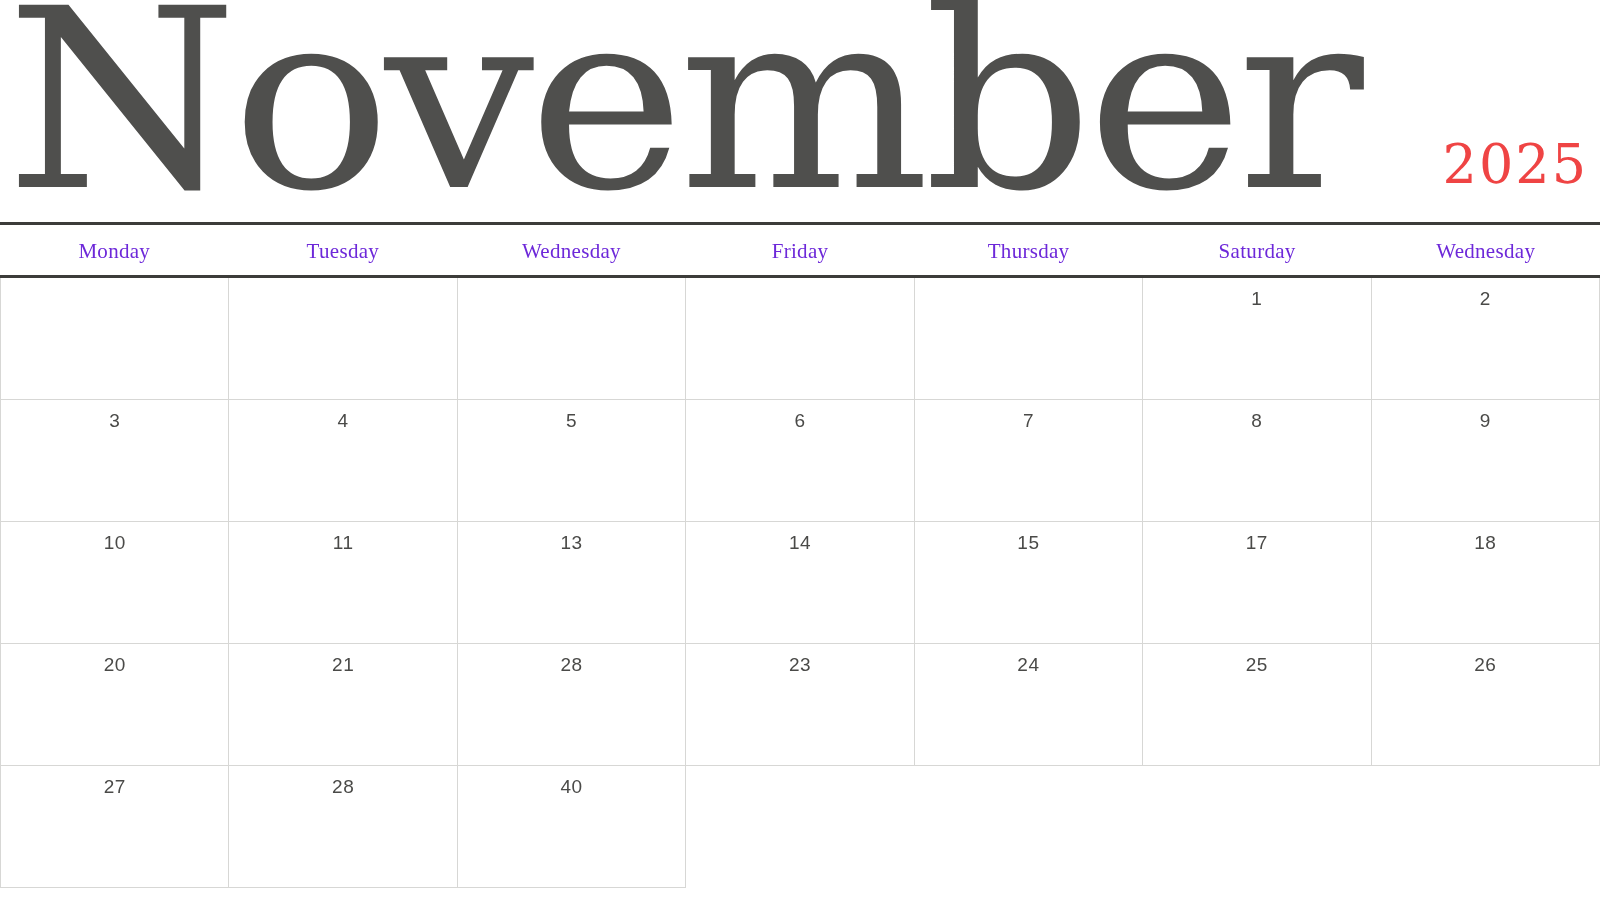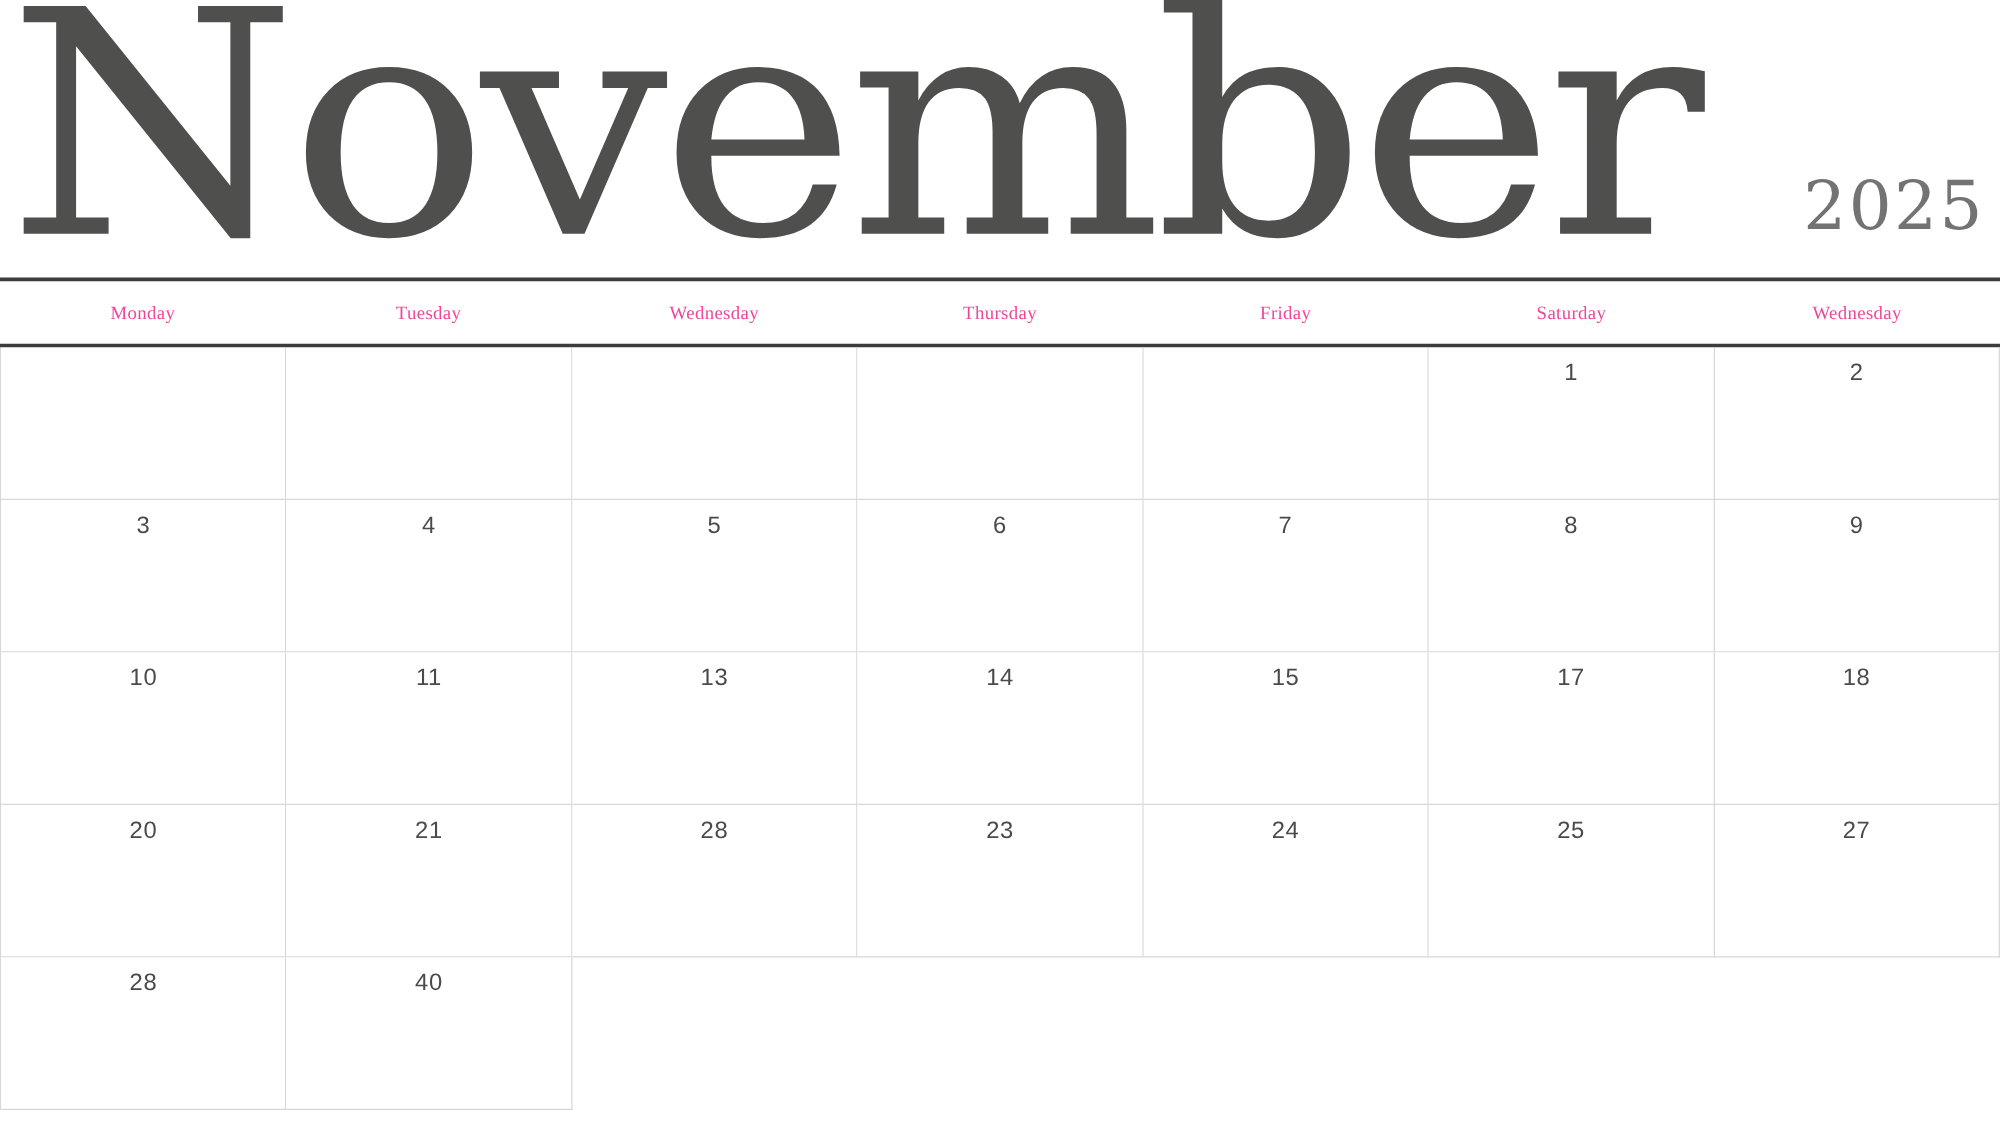--- a/index.html
+++ b/index.html
@@ -46,21 +46,21 @@
 
   .year-title {
     position: absolute;
     right: 12px;
     top: 138px;
     font-family: "DejaVu Serif", serif;
     font-weight: 400;
     font-size: 54px;
     letter-spacing: 2px;
     line-height: 1;
-    color: #737373;
+    color: #ef4444;
   }
 
   .rule-top {
     position: absolute;
     left: 0;
     right: 0;
     top: 222px;
     height: 3px;
     background: #3c3c3a;
   }
@@ -71,22 +71,22 @@
     grid-template-columns: repeat(7, 1fr);
     height: 50px;
     border-bottom: 3px solid #3c3c3a;
     box-sizing: border-box;
   }
   .weekday {
     display: flex;
     align-items: center;
     justify-content: center;
     font-family: "Liberation Serif", serif;
-    font-size: 15px;
-    color: #ec4899;
+    font-size: 21px;
+    color: #6d28d9;
     letter-spacing: 0.3px;
   }
 
   
   .grid {
     display: grid;
     grid-template-columns: repeat(7, 1fr);
     grid-template-rows: repeat(5, 122px);
     border-left: 1px solid #d7d7d5;
     box-sizing: border-box;
@@ -121,22 +121,22 @@
   <div class="masthead">
     <div class="month-title">November</div>
     <div class="year-title">2025</div>
     <div class="rule-top"></div>
   </div>
 
   <div class="weekdays">
     <div class="weekday">Monday</div>
     <div class="weekday">Tuesday</div>
     <div class="weekday">Wednesday</div>
+    <div class="weekday">Friday</div>
     <div class="weekday">Thursday</div>
-    <div class="weekday">Friday</div>
     <div class="weekday">Saturday</div>
     <div class="weekday">Wednesday</div>
   </div>
 
   <div class="grid">
 
     <div class="cell empty"></div>
     <div class="cell empty"></div>
     <div class="cell empty"></div>
     <div class="cell empty"></div>
@@ -205,20 +205,23 @@
         <span class="daynum">23</span>
       </div>
 
     <div class="cell">
         <span class="daynum">24</span>
       </div>
     <div class="cell">
         <span class="daynum">25</span>
       </div>
     <div class="cell">
+        <span class="daynum">26</span>
+      </div>
+    <div class="cell">
         <span class="daynum">27</span>
       </div>
     <div class="cell">
         <span class="daynum">28</span>
       </div>
     <div class="cell">
         <span class="daynum">40</span>
       </div>
 
   </div>

